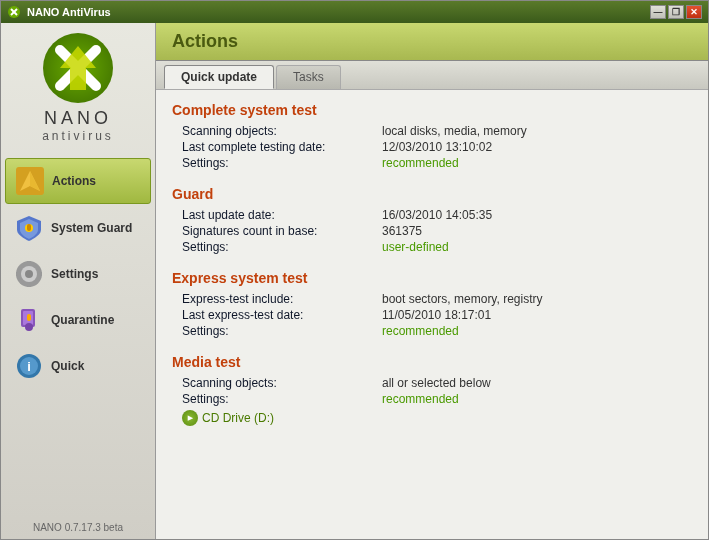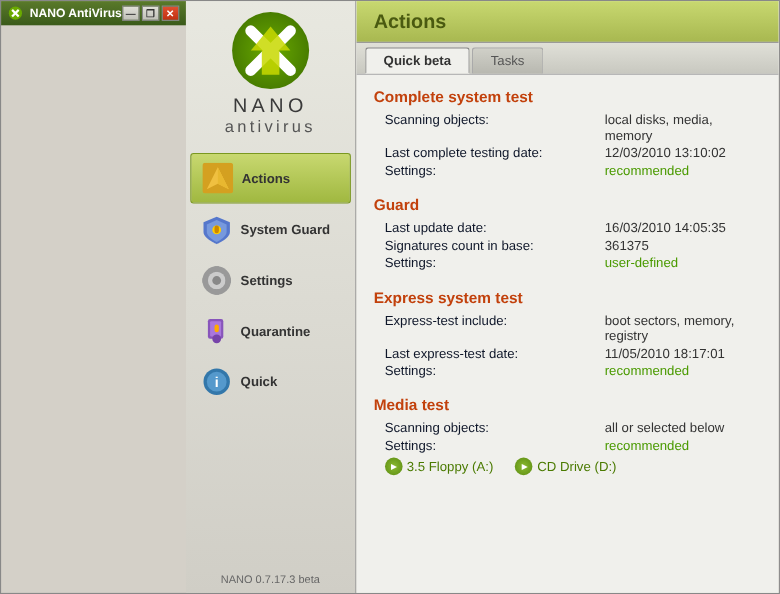--- a/index.html
+++ b/index.html
@@ -11,21 +11,21 @@
       background: #4a4a4a;
       overflow: hidden;
     }
 
     
     .window {
       width: 709px;
       height: 540px;
       border: 1px solid #888;
       display: flex;
-      flex-direction: row;
+      flex-direction: column;
       background: #d4d0c8;
     }
 
     .title-bar {
       height: 22px;
       background: linear-gradient(to bottom, #5a7a2a, #3a5a1a);
       display: flex;
       align-items: center;
       padding: 0 6px;
       color: white;
@@ -103,21 +103,21 @@
     }
 
     .logo-text-nano {
       font-size: 18px;
       font-weight: normal;
       color: #3a3a3a;
       letter-spacing: 4px;
     }
 
     .logo-text-antivirus {
-      font-size: 15px;
+      font-size: 12px;
       color: #555;
       letter-spacing: 3px;
       text-transform: lowercase;
     }
 
     .nav-items {
       width: 100%;
       display: flex;
       flex-direction: column;
       gap: 2px;
@@ -383,21 +383,21 @@
         </div>
       </div>
 
       <div class="version-text" style="margin-top: auto; padding-top: 20px;">NANO 0.7.17.3 beta</div>
     </div>
 
     <div class="content-area">
       <div class="content-header">Actions</div>
 
       <div class="tabs">
-        <div class="tab active">Quick beta</div>
+        <div class="tab active">Quick update</div>
         <div class="tab">Tasks</div>
       </div>
 
       <div class="scroll-content">
 
         <div class="section">
           <div class="section-title">Complete system test</div>
           <div class="section-body">
             <div class="info-row">
               <span class="info-label">Scanning objects:</span>
@@ -458,24 +458,20 @@
               <span class="info-value">all or selected below</span>
             </div>
             <div class="info-row">
               <span class="info-label">Settings:</span>
               <span class="info-value link-green">recommended</span>
             </div>
           </div>
           <div class="media-drives">
             <div class="drive-item">
               <div class="drive-icon"></div>
-              <span>3.5 Floppy (A:)</span>
-            </div>
-            <div class="drive-item">
-              <div class="drive-icon"></div>
               <span>CD Drive (D:)</span>
             </div>
           </div>
         </div>
 
       </div>
     </div>
   </div>
 </div>
 

